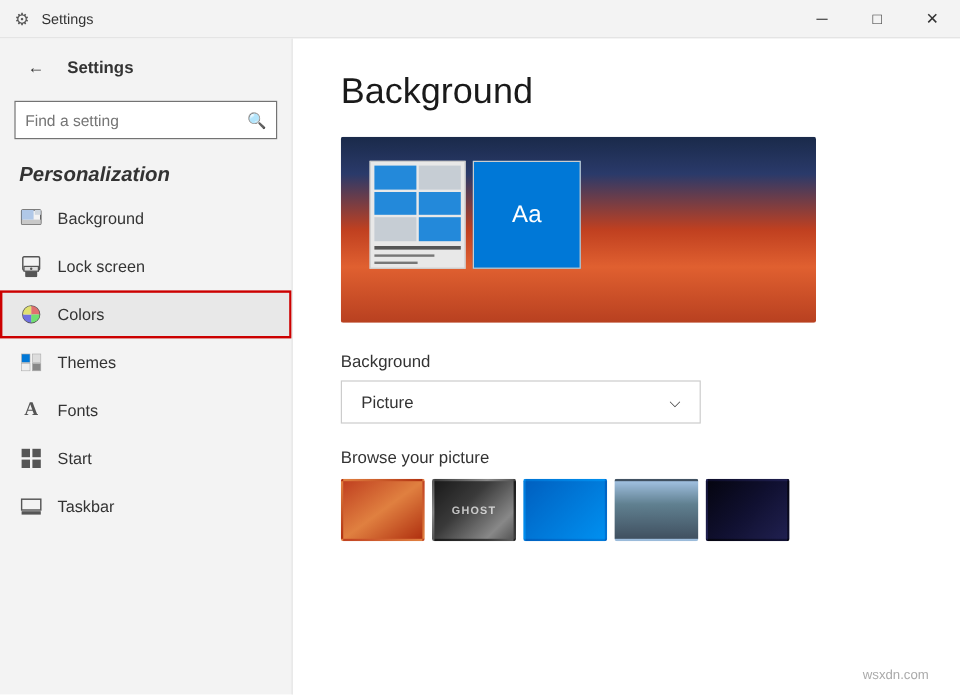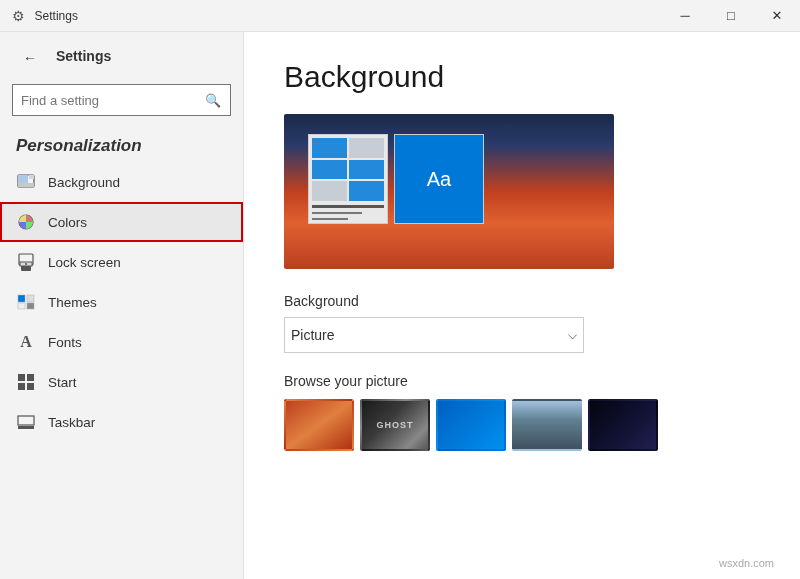--- a/index.html
+++ b/index.html
@@ -153,21 +153,21 @@
 
     .page-title {
       font-size: 30px;
       font-weight: 300;
       color: #1a1a1a;
       margin-bottom: 20px;
     }
 
     
     .bg-preview {
-      width: 330px;
+      width: 396px;
       height: 155px;
       margin-bottom: 24px;
       position: relative;
       overflow: hidden;
       border-radius: 2px;
     }
 
     .bg-preview-sunset {
       width: 100%;
       height: 100%;
@@ -232,21 +232,21 @@
       font-weight: 400;
     }
 
     .dropdown {
       display: flex;
       align-items: center;
       justify-content: space-between;
       width: 300px;
       height: 36px;
       border: 1px solid #ccc;
-      padding: 0 6px;
+      padding: 0 16px;
       background: #fff;
       cursor: pointer;
       margin-bottom: 20px;
       font-size: 14px;
       color: #333;
     }
 
     .dropdown-arrow {
       font-size: 12px;
       color: #333;
@@ -360,43 +360,43 @@
         <svg width="18" height="16" viewBox="0 0 18 16" fill="none">
           <rect x="1" y="1" width="16" height="12" rx="1" stroke="#555" stroke-width="1.2" fill="none"></rect>
           <rect x="1" y="9" width="16" height="4" rx="0" fill="#c8c8c8"></rect>
           <rect x="1" y="1" width="10" height="8" fill="#b0c8e8"></rect>
           <rect x="12" y="1" width="5" height="4" fill="#d0d8e0"></rect>
         </svg>
       </span>
       <span class="nav-label">Background</span>
     </div>
 
+    <div class="nav-item">
+      <span class="nav-icon">
+        <svg width="18" height="18" viewBox="0 0 18 18" fill="none">
+          <rect x="2" y="1" width="14" height="11" rx="1" stroke="#555" stroke-width="1.2" fill="none"></rect>
+          <rect x="4" y="12" width="10" height="6" rx="1" fill="#555"></rect>
+          <rect x="3" y="9" width="12" height="4" rx="0" fill="#ddd" stroke="#555" stroke-width="1"></rect>
+          <circle cx="9" cy="11" r="1" fill="#555"></circle>
+        </svg>
+      </span>
+      <span class="nav-label">Lock screen</span>
+    </div>
+
     <div class="nav-item colors-selected">
       <span class="nav-icon">
         <svg width="18" height="18" viewBox="0 0 18 18" fill="none">
           <circle cx="9" cy="9" r="7" stroke="#555" stroke-width="1.2" fill="none"></circle>
           <path d="M9 2 A7 7 0 0 1 16 9 L9 9 Z" fill="#e07070"></path>
           <path d="M9 9 L16 9 A7 7 0 0 1 9 16 Z" fill="#70e070"></path>
           <path d="M9 16 A7 7 0 0 1 2 9 L9 9 Z" fill="#7070e0"></path>
           <path d="M9 9 L2 9 A7 7 0 0 1 9 2 Z" fill="#e0e070"></path>
         </svg>
       </span>
       <span class="nav-label">Colors</span>
-    </div>
-
-    <div class="nav-item">
-      <span class="nav-icon">
-        <svg width="18" height="18" viewBox="0 0 18 18" fill="none">
-          <rect x="2" y="1" width="14" height="11" rx="1" stroke="#555" stroke-width="1.2" fill="none"></rect>
-          <rect x="4" y="12" width="10" height="6" rx="1" fill="#555"></rect>
-          <rect x="3" y="9" width="12" height="4" rx="0" fill="#ddd" stroke="#555" stroke-width="1"></rect>
-          <circle cx="9" cy="11" r="1" fill="#555"></circle>
-        </svg>
-      </span>
-      <span class="nav-label">Lock screen</span>
     </div>
 
     <div class="nav-item">
       <span class="nav-icon">
         <svg width="18" height="16" viewBox="0 0 18 16" fill="none">
           <rect x="1" y="1" width="7" height="7" rx="0" fill="#0078d7" stroke="#aaa" stroke-width="0.5"></rect>
           <rect x="10" y="1" width="7" height="7" rx="0" fill="#ddd" stroke="#aaa" stroke-width="0.5"></rect>
           <rect x="1" y="9" width="7" height="6" rx="0" fill="#eee" stroke="#aaa" stroke-width="0.5"></rect>
           <rect x="10" y="9" width="7" height="6" rx="0" fill="#888" stroke="#aaa" stroke-width="0.5"></rect>
         </svg>

